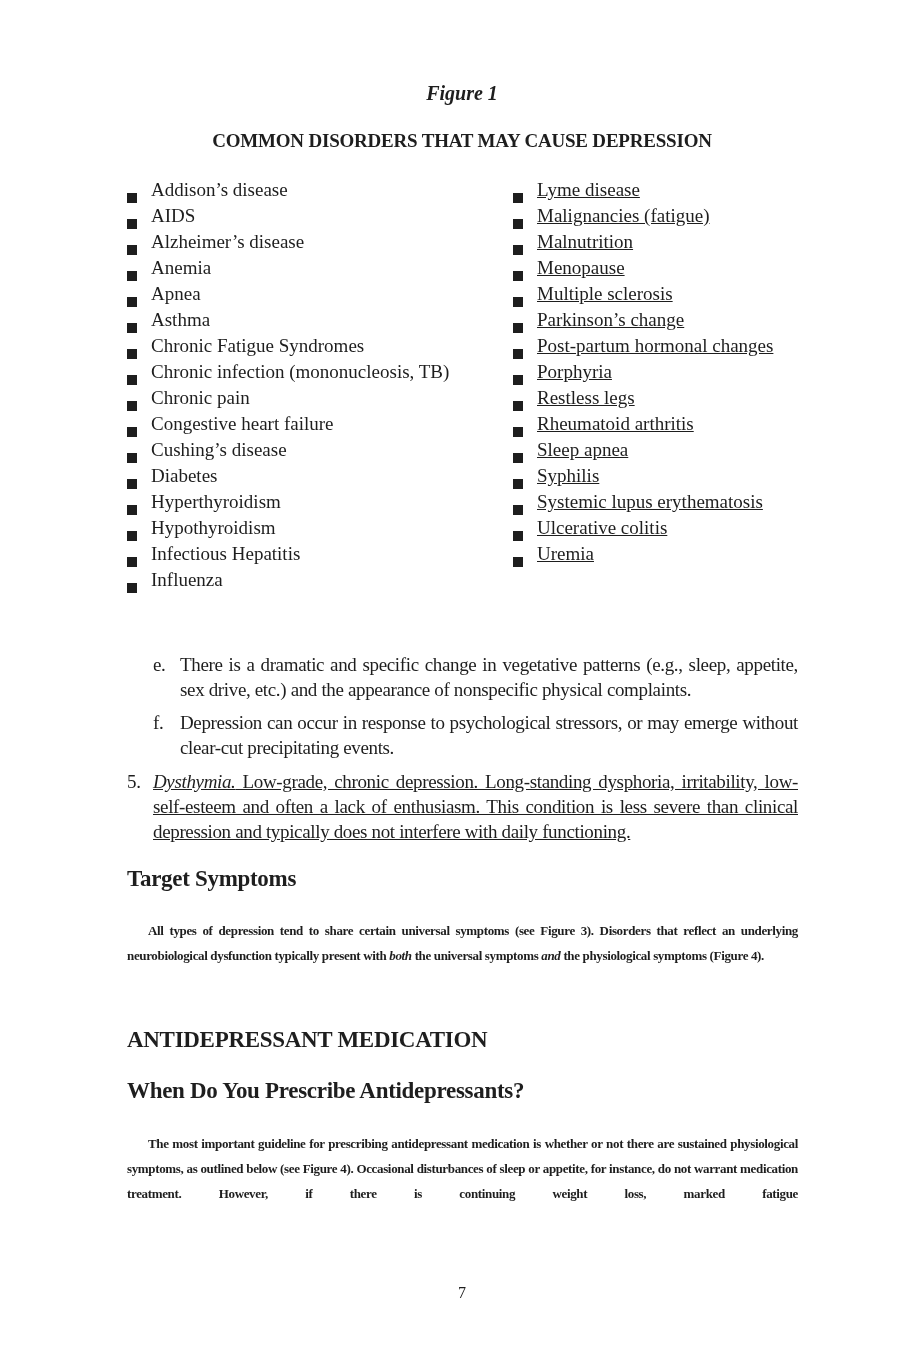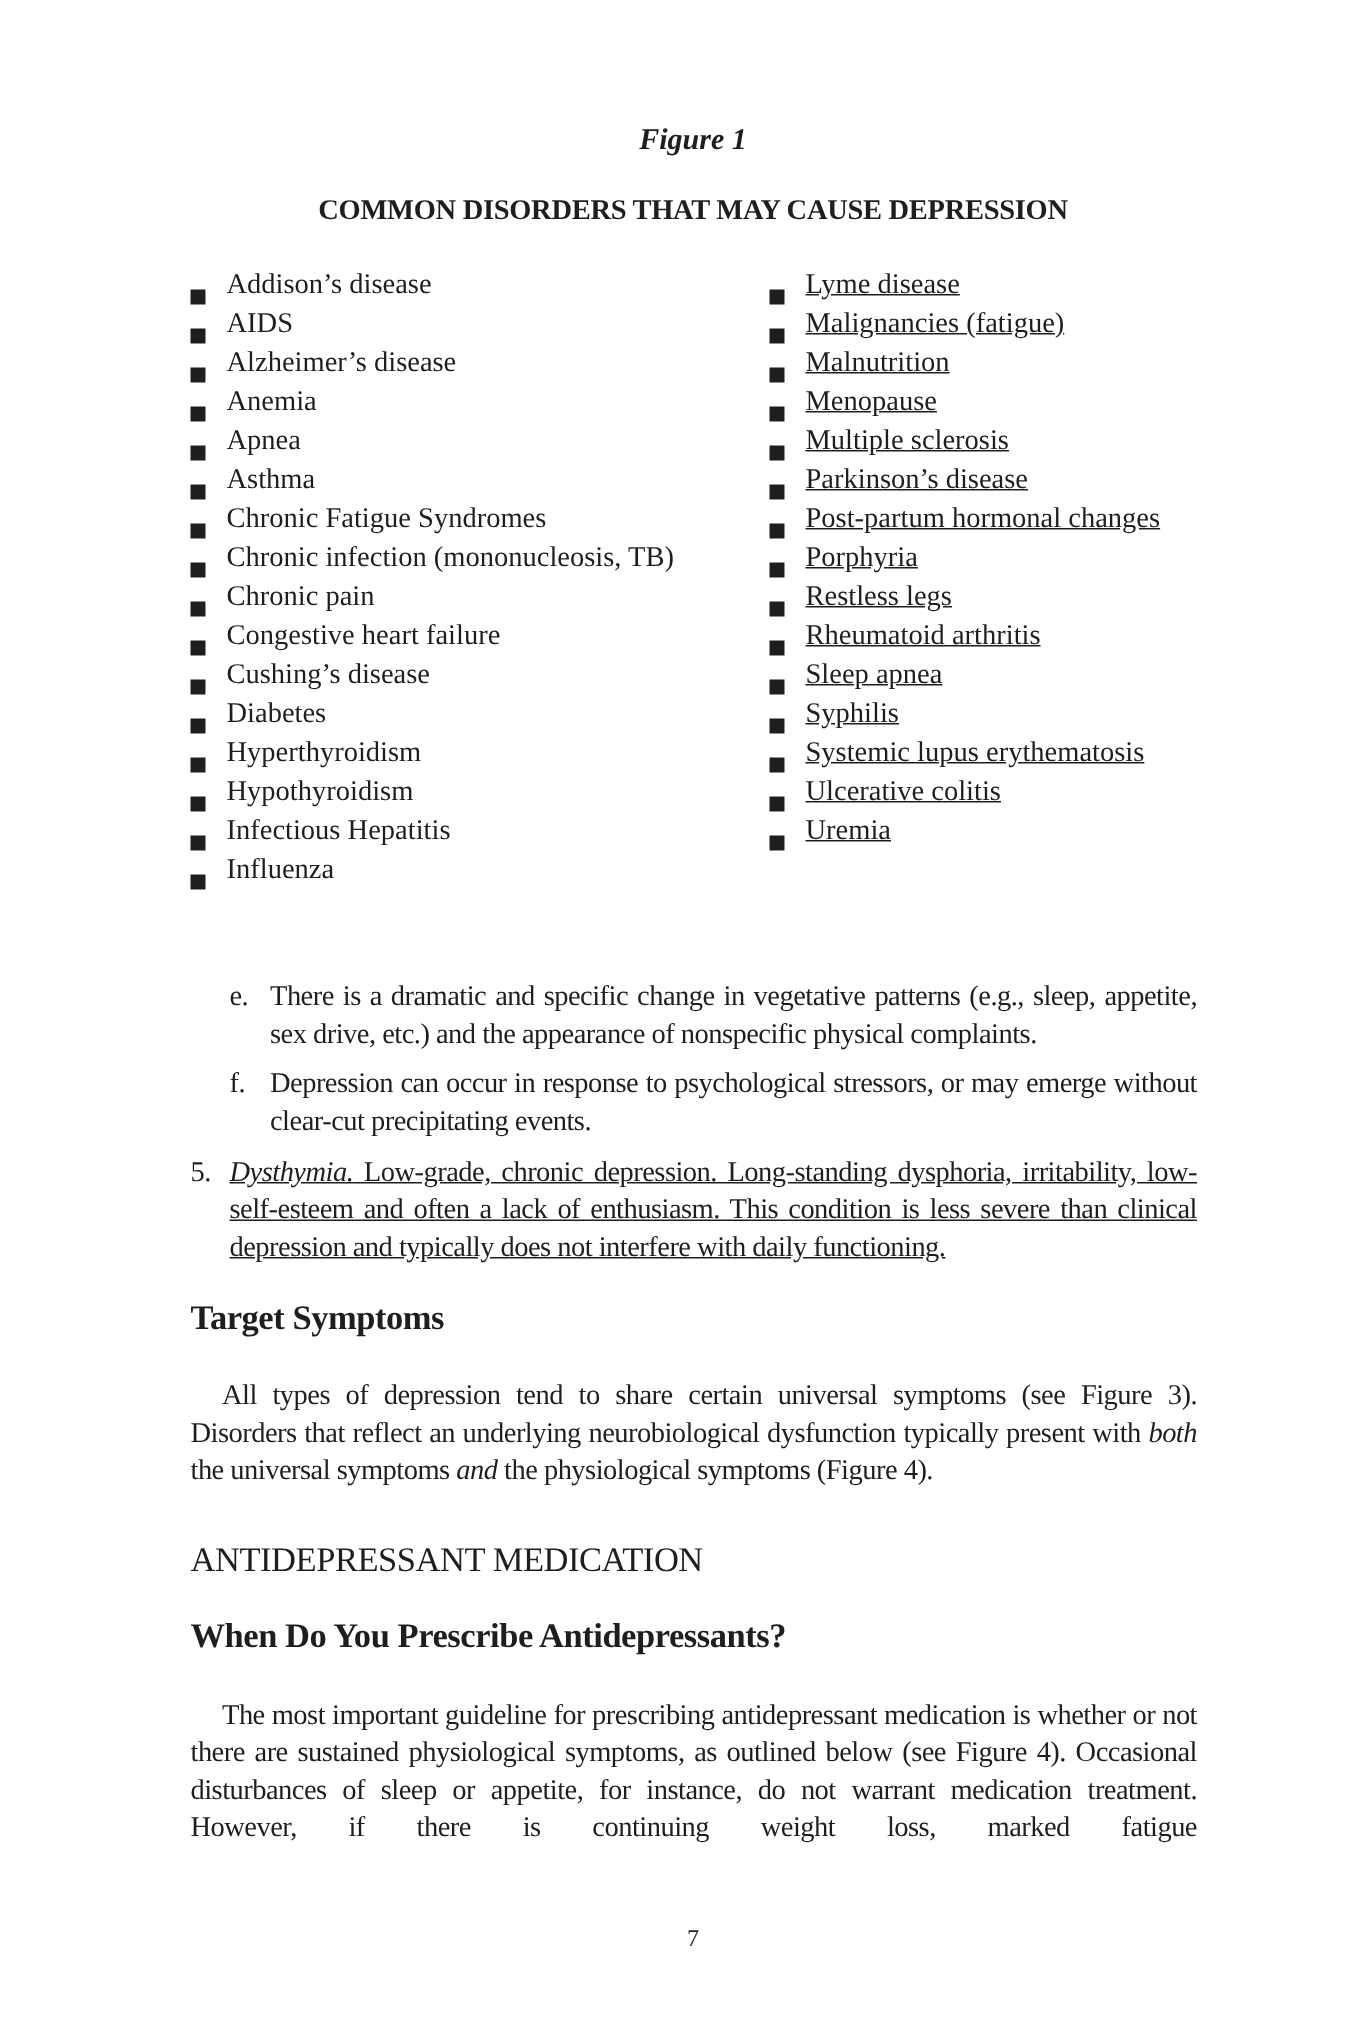--- a/index.html
+++ b/index.html
@@ -16,28 +16,29 @@
   .fig-title {
     position: absolute; left: 0; width: 924px; top: 130px; text-align: center;
     font-weight: bold; font-size: 19px; letter-spacing: -0.2px;
   }
   .col { position: absolute; top: 177px; list-style: none; margin: 0; padding: 0; }
   .col.left { left: 127px; }
   .col.right { left: 513px; text-decoration: underline; }
   .col li { height: 26px; line-height: 26px; font-size: 19px; white-space: nowrap; display: flex; align-items: flex-end; }
   .bullet { display: inline-block; width: 10px; height: 10px; background: #1e1e1e; margin-right: 14px; flex: none; }
   .para {
-    position: absolute; font-size: 19px; line-height: 25px; text-align: justify;
+    position: absolute; font-size: 13px; line-height: 25px; text-align: justify;
     letter-spacing: -0.35px;
+    font-weight: bold;
   }
   .item { position: absolute; font-size: 19px; line-height: 25px; letter-spacing: -0.35px; }
   .item .marker { position: absolute; left: 0; top: 0; }
   .item .body { position: absolute; top: 0; text-align: justify; text-align-last: left; }
   .h2 { position: absolute; left: 127px; font-weight: bold; font-size: 23px; letter-spacing: -0.3px; }
-  .h1 { position: absolute; left: 127px; font-weight: normal; font-size: 23px; letter-spacing: -0.3px; }
+  .h1 { position: absolute; left: 127px; font-weight: bold; font-size: 23px; letter-spacing: -0.3px; }
   .indent { display: inline-block; width: 21px; }
   .page-num { position: absolute; left: 0; width: 924px; top: 1284px; text-align: center; font-size: 16px; }
 </style>
 </head>
 <body>
 
 <div class="page">
 
   <div class="fig-label">Figure 1</div>
   <div class="fig-title">COMMON DISORDERS THAT MAY CAUSE DEPRESSION</div>
@@ -125,21 +126,21 @@
     <li>
         <span class="bullet"></span>
         <span>Menopause</span>
       </li>
     <li>
         <span class="bullet"></span>
         <span>Multiple sclerosis</span>
       </li>
     <li>
         <span class="bullet"></span>
-        <span>Parkinson’s disease</span>
+        <span>Parkinson’s change</span>
       </li>
     <li>
         <span class="bullet"></span>
         <span>Post-partum hormonal changes</span>
       </li>
     <li>
         <span class="bullet"></span>
         <span>Porphyria</span>
       </li>
     <li>

